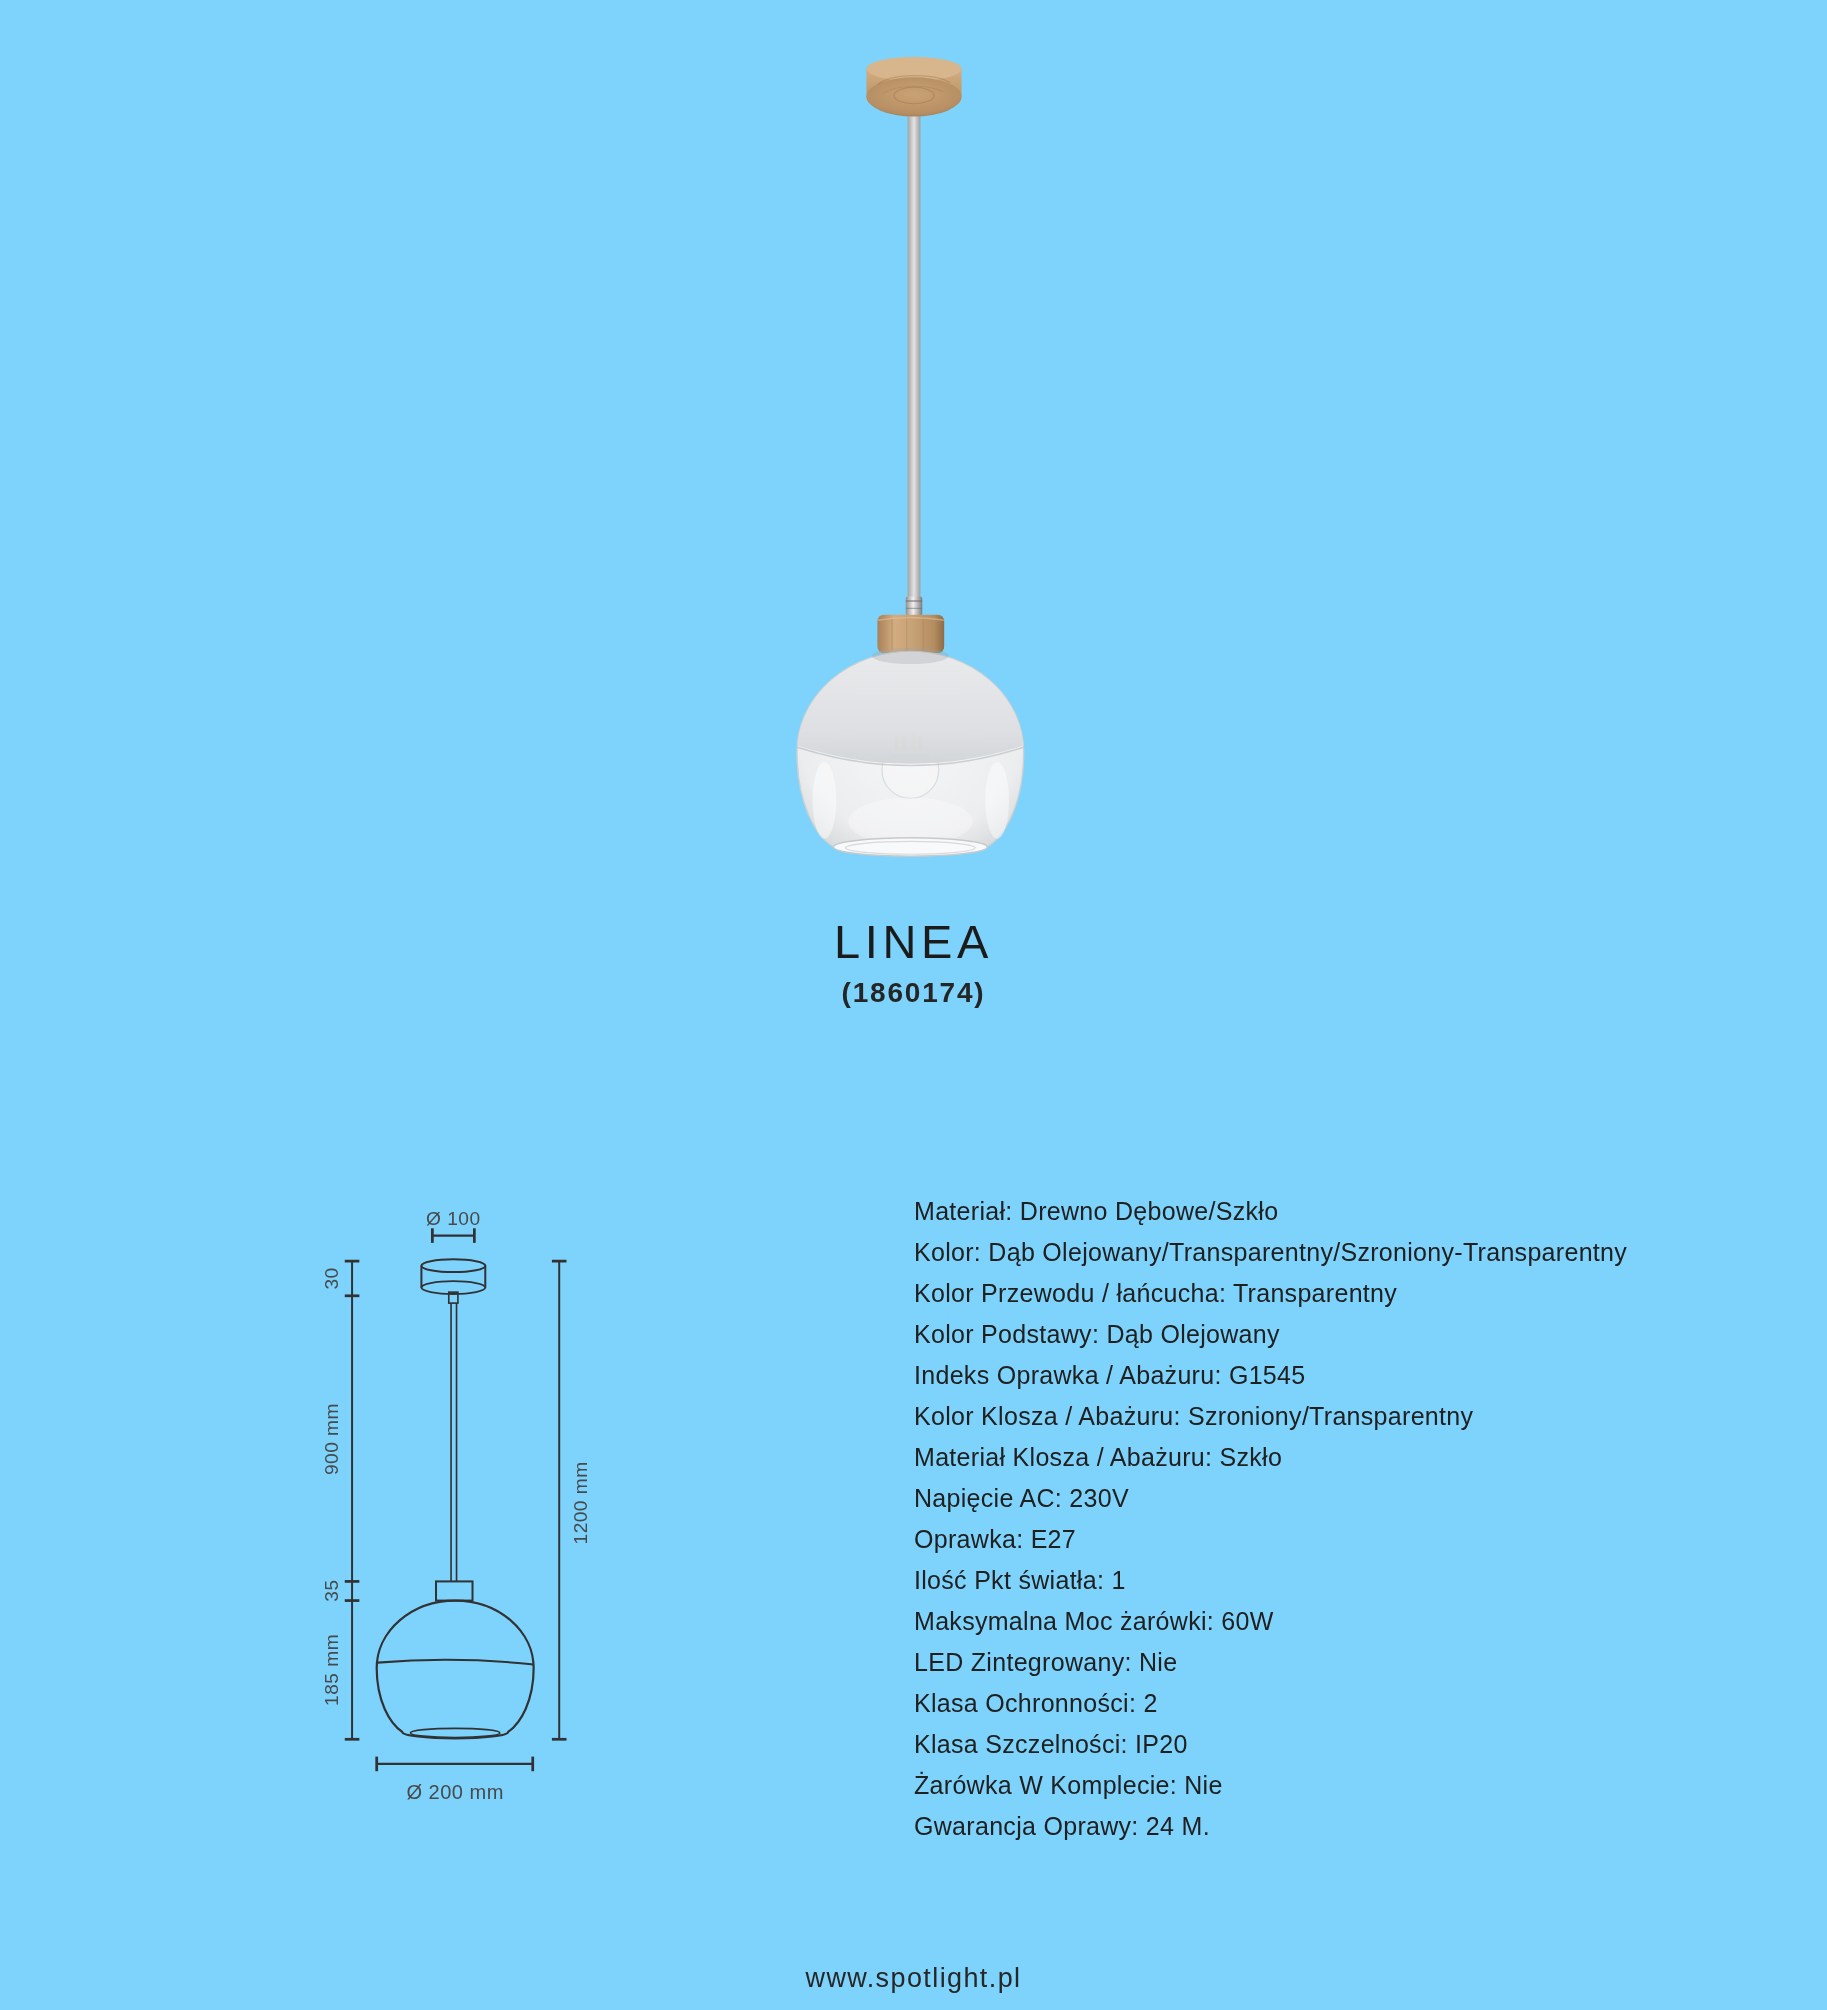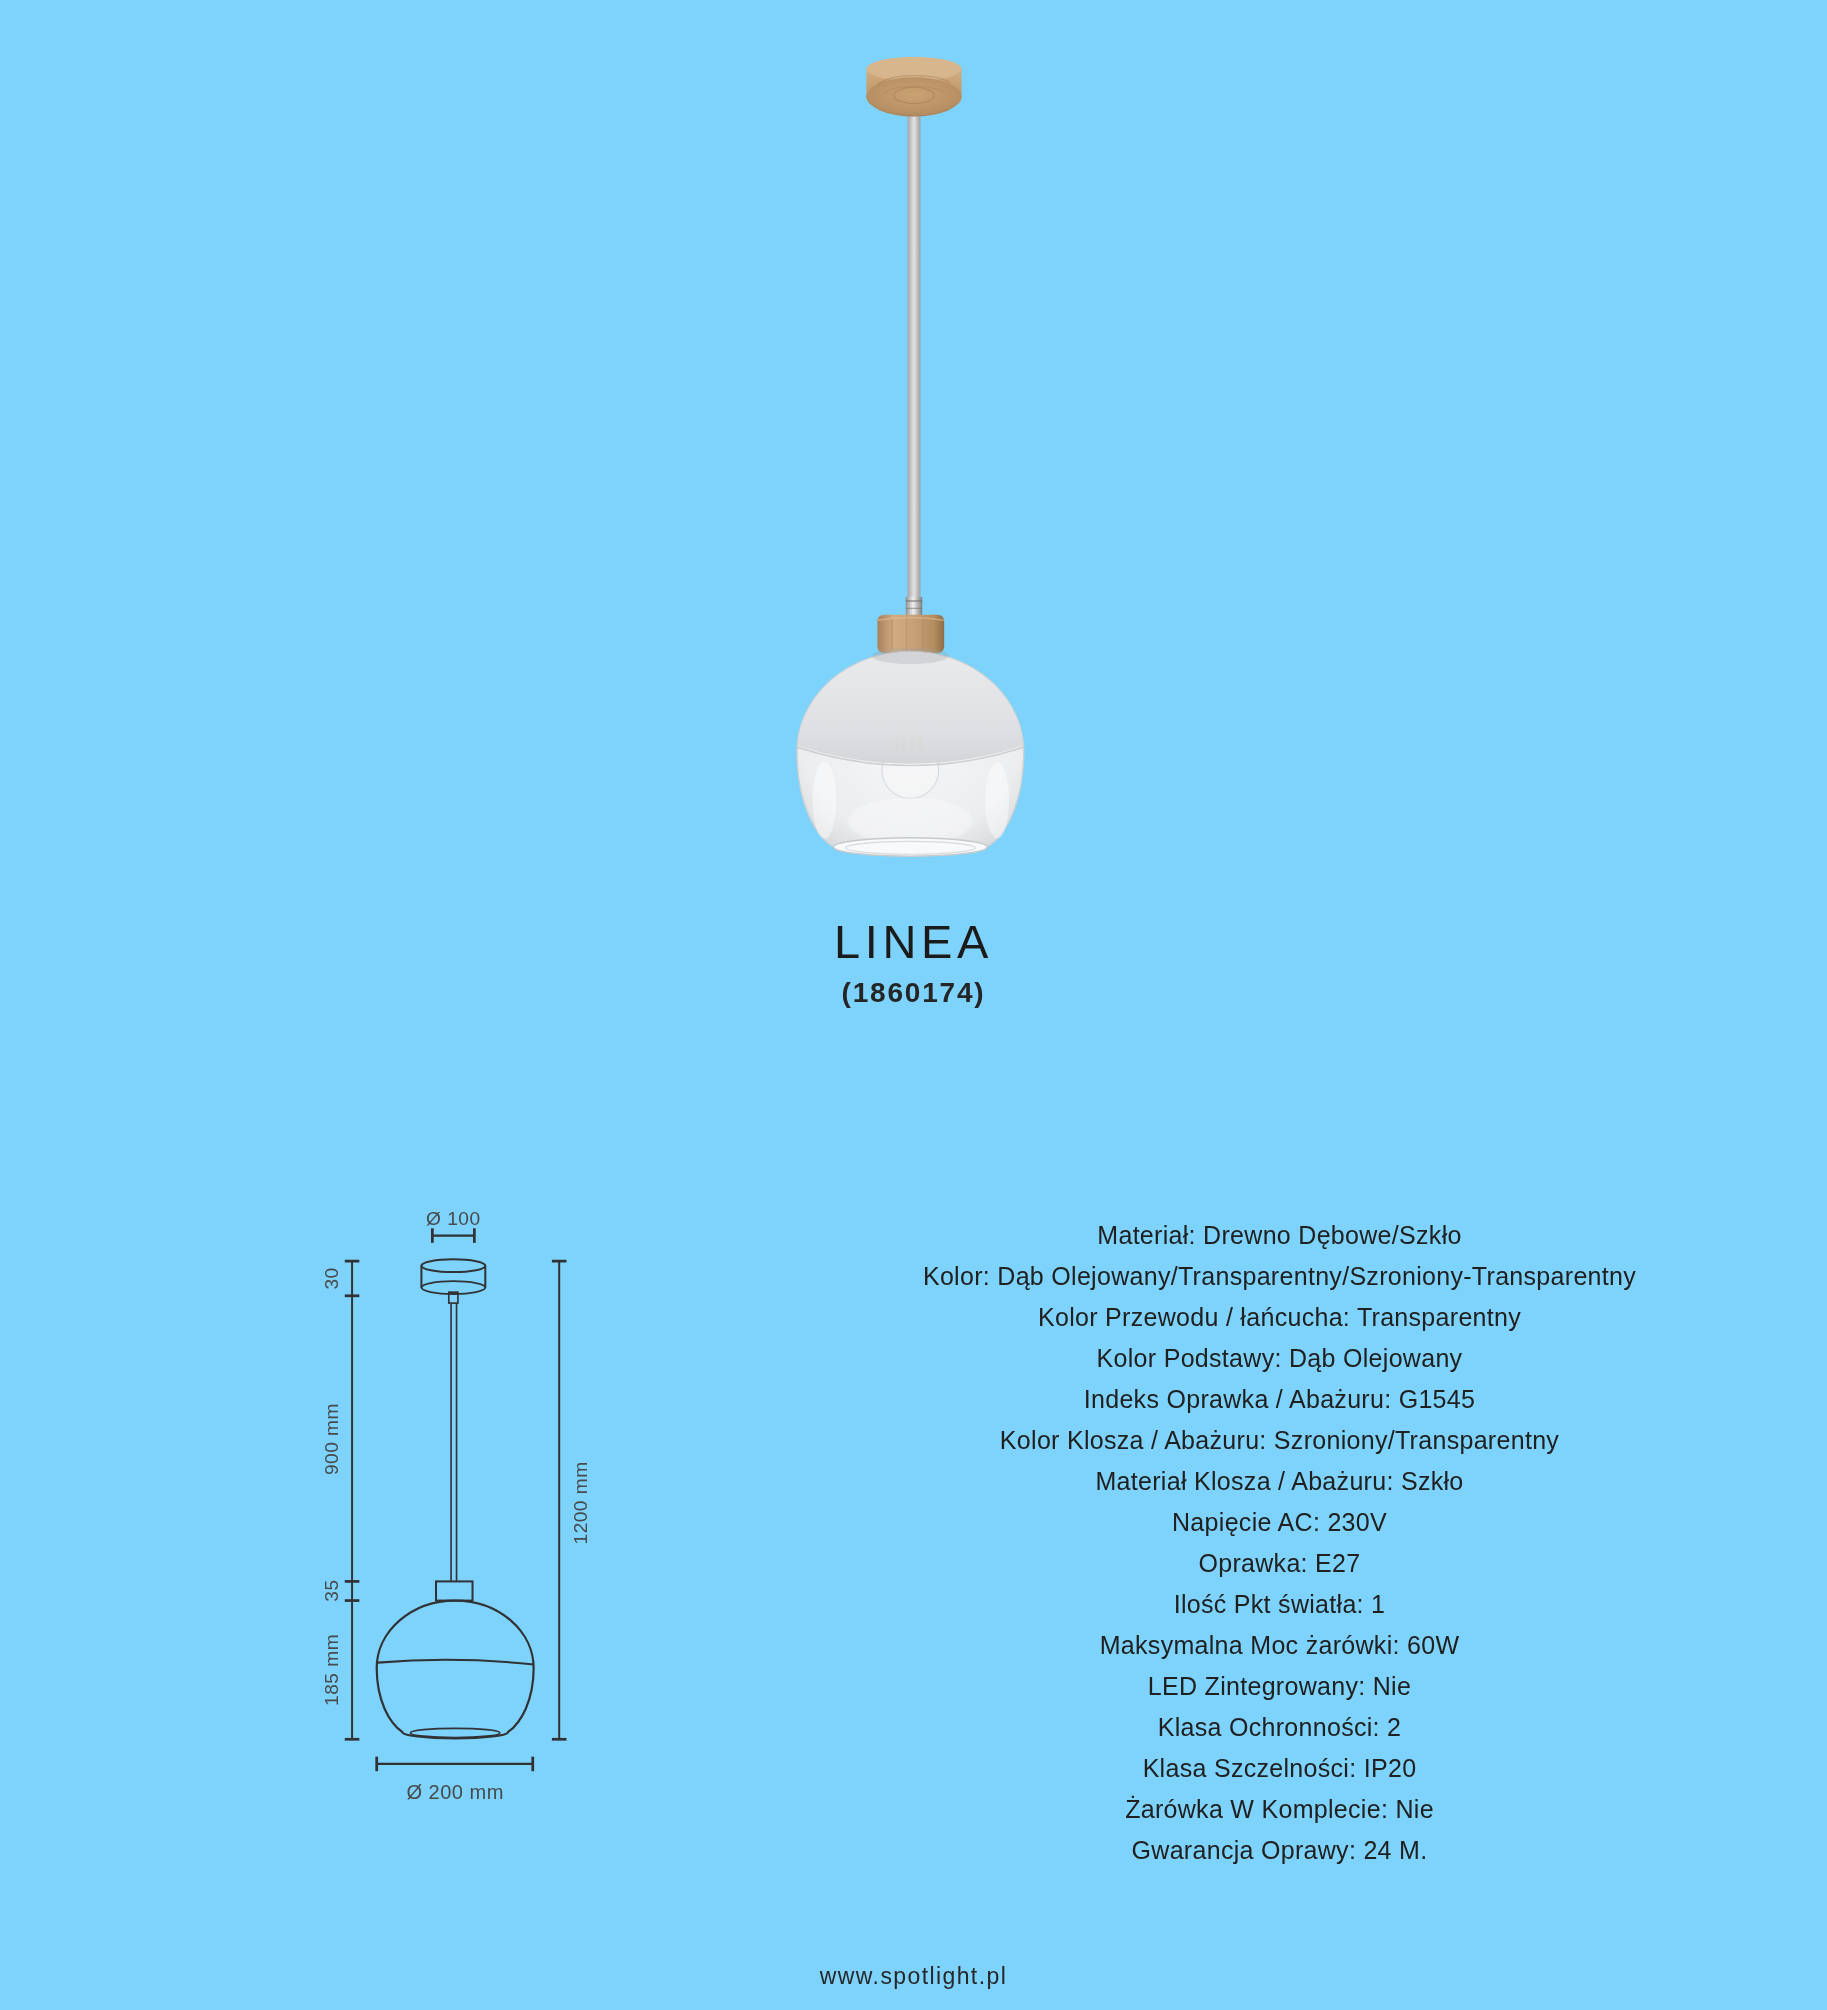--- a/index.html
+++ b/index.html
@@ -13,28 +13,28 @@
     font-size:47px;font-weight:300;letter-spacing:4.6px;color:#1b1b1b;line-height:51px;margin:0;
   }
   .product-code{
     font-size:28px;font-weight:700;letter-spacing:1.8px;color:#252525;line-height:37px;margin-top:7.3px;
   }
   .drawing{position:absolute;left:311px;top:1197px;width:292px;height:621px;}
   .drawing text{
     font-family:"Liberation Sans",sans-serif;font-size:21px;font-weight:400;fill:#48494b;letter-spacing:0.5px;
   }
   .specs{
-    position:absolute;left:914px;top:1191px;width:731px;text-align:center;margin-top:24px;
+    position:absolute;left:914px;top:1191px;width:731px;
   }
   .spec-line{
     font-size:25px;font-weight:300;line-height:41px;color:#202020;letter-spacing:0.3px;white-space:nowrap;
   }
   .footer{position:absolute;left:0;top:1963px;width:1827px;text-align:center;}
   .footer-url{
-    font-size:23px;font-weight:300;letter-spacing:1.4px;color:#272727;text-decoration:none;cursor:pointer;
+    font-size:27px;font-weight:300;letter-spacing:1.4px;color:#272727;text-decoration:none;cursor:pointer;
   }
 </style>
 </head>
 <body>
 
 <div class="page">
 
   <svg class="photo" viewBox="0 0 280 920" width="256" height="841">
     <defs>
       <linearGradient id="woodV" x1="0" y1="0" x2="0" y2="1">

